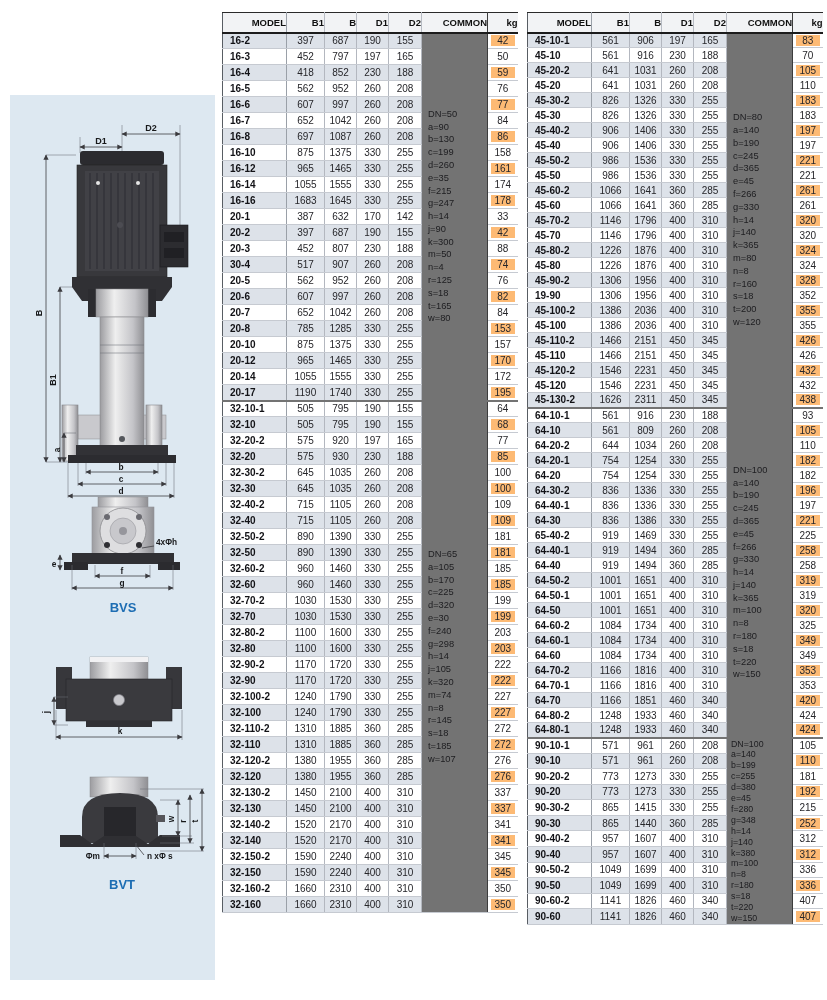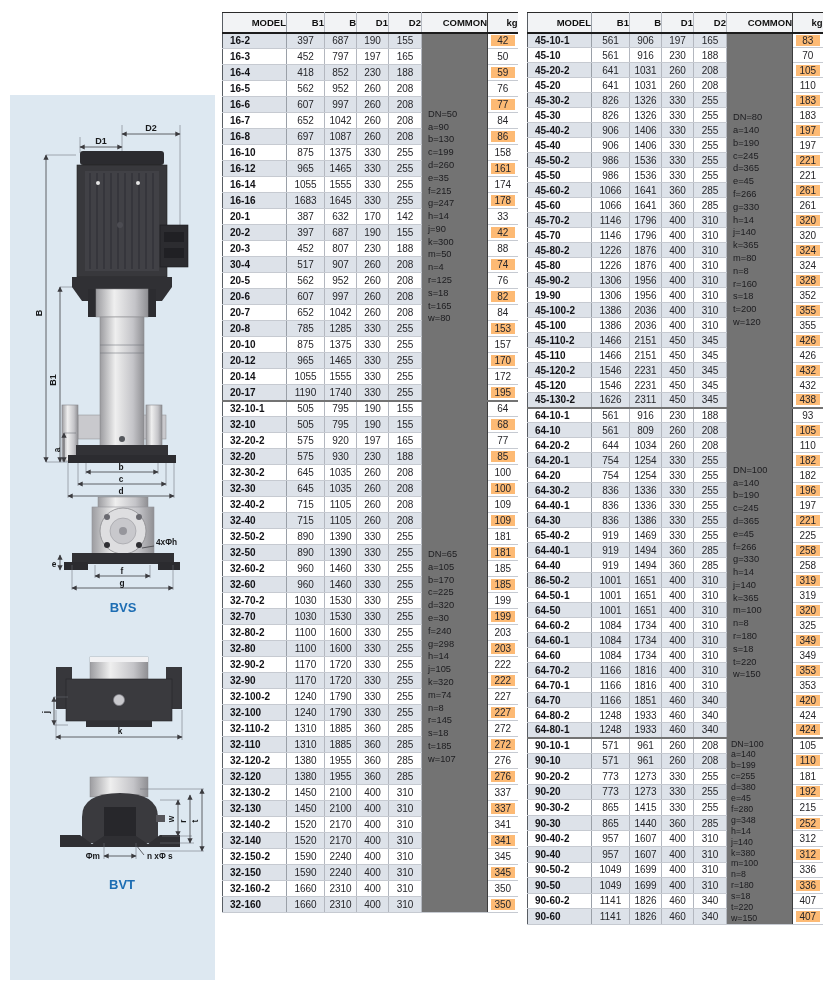--- a/index.html
+++ b/index.html
@@ -1258,21 +1258,21 @@
             <td class="model">64-40</td>
             <td class="num">919</td>
             <td class="num">1494</td>
             <td class="num">360</td>
             <td class="num">285</td>
             <td class="kg">
               <span class="kg-inner">258</span>
             </td>
           </tr>
           <tr>
-            <td class="model stripe">86-50-2</td>
+            <td class="model stripe">64-50-2</td>
             <td class="num stripe">1001</td>
             <td class="num stripe">1651</td>
             <td class="num stripe">400</td>
             <td class="num stripe">310</td>
             <td class="kg">
               <span class="kg-inner stripe">319</span>
             </td>
           </tr>
           <tr>
             <td class="model">64-50-1</td>

